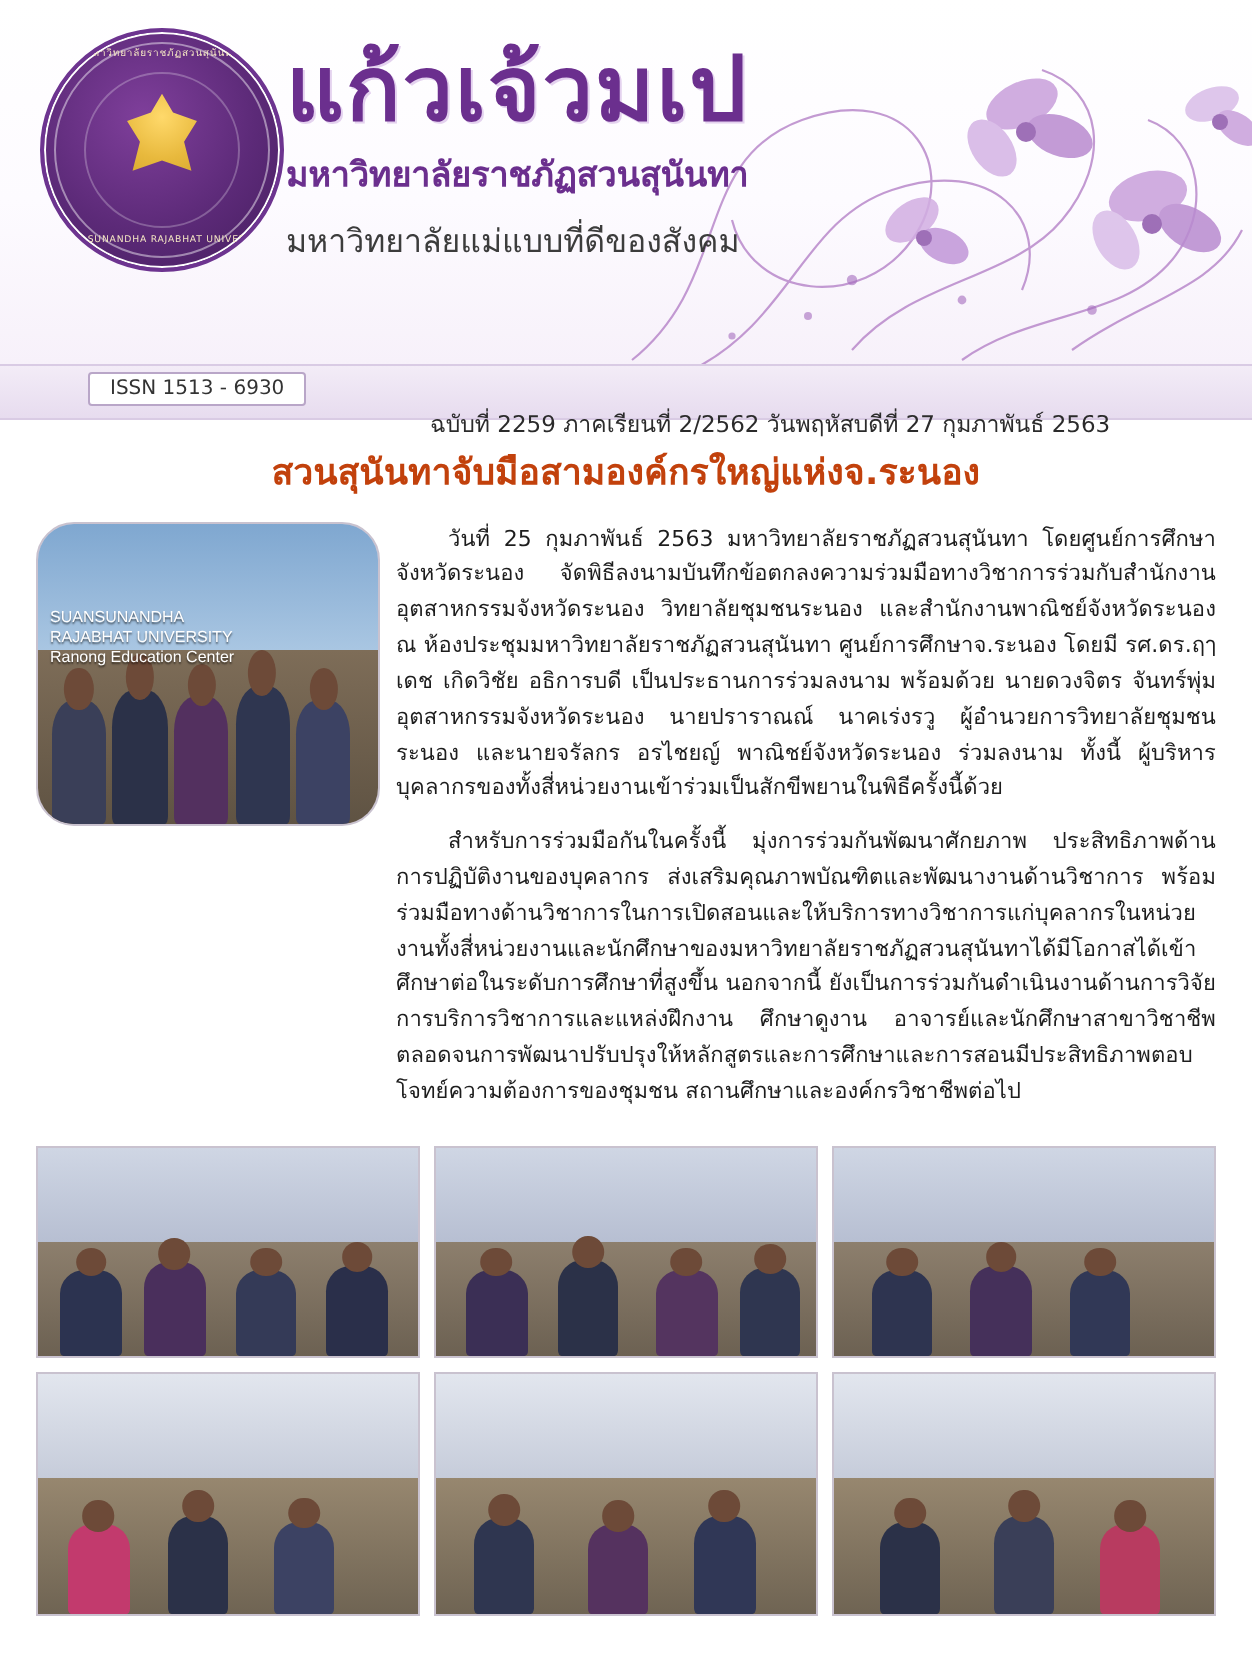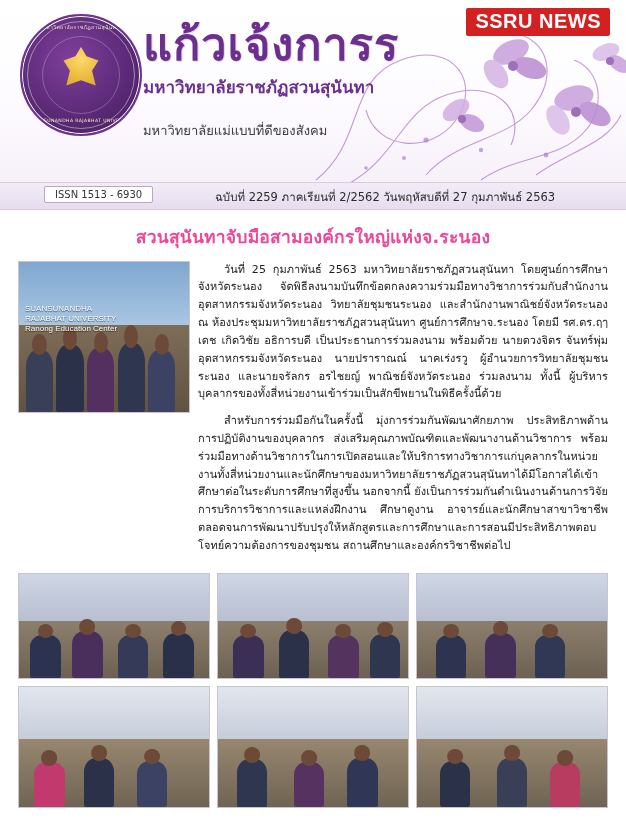--- a/index.html
+++ b/index.html
@@ -100,23 +100,23 @@
     letter-spacing: 1px;
     text-shadow: 1px 1px 0 #e4d2ef;
   }
   .mast-title-sub1 {
     font-size: 17px;
     color: #6b2f8e;
     margin-top: 4px;
     font-weight: bold;
   }
   .mast-title-sub2 {
-    font-size: 13px;
+    font-size: 16px;
     color: #3c3c3c;
-    margin-top: 20px;
+    margin-top: 8px;
   }
 
   .news-brand {
     position: absolute;
     right: 16px;
     top: 8px;
     text-align: right;
     width: 190px;
   }
   .news-brand-line1 {
@@ -156,32 +156,32 @@
     border: 1px solid #b9a6c8;
     background: #ffffff;
     font-size: 10px;
     color: #333;
     padding: 2px 10px;
     border-radius: 2px;
   }
   .issue-line {
     position: absolute;
     left: 215px;
-    top: 5px;
+    top: 20px;
     font-size: 11.5px;
     color: #2b2b2b;
   }
 
   
   .headline-wrap {
     padding: 12px 26px 6px 26px;
     text-align: center;
   }
   .headline {
-    color: #ec4899;
+    color: #c2410c;
     font-size: 17.5px;
     font-weight: bold;
     line-height: 1.75;
     letter-spacing: .2px;
   }
 
   
   .content {
     position: relative;
     padding: 2px 18px 0 18px;
@@ -223,21 +223,21 @@
     content: "";
     position: absolute;
     left: 50%;
     top: -26%;
     transform: translateX(-50%);
     width: 52%;
     height: 34%;
     border-radius: 50%;
     background: #6d4a38;
   }
-  .photo-main { width: 170px; height: 150px; }
+  .photo-main { width: 170px; height: 150px; border-radius: 19px; }
   .photo-main .ph-sky { background: linear-gradient(180deg,#7fa7d0,#a9c6e2); }
   .photo-main .ph-floor { background: linear-gradient(180deg,#7e6d58,#5f5343); }
 
   .article {
     flex: 1;
     font-size: 11px;
     line-height: 1.62;
     color: #1d1d1d;
     text-align: justify;
     letter-spacing: .05px;
@@ -307,27 +307,26 @@
 
     <div class="seal">
       <div class="seal-ring-text"></div>
       <div class="seal-ring-text2"></div>
       <div class="seal-top-text">มหาวิทยาลัยราชภัฏสวนสุนันทา</div>
       <div class="seal-emblem"></div>
       <div class="seal-bottom-text">SUAN SUNANDHA RAJABHAT UNIVERSITY</div>
     </div>
 
     <div class="mast-title">
-      <div class="mast-title-main">แก้วเจ้งการร</div>
+      <div class="mast-title-main">แก้วเจ้วมเป</div>
       <div class="mast-title-sub1">มหาวิทยาลัยราชภัฏสวนสุนันทา</div>
       <div class="mast-title-sub2">มหาวิทยาลัยแม่แบบที่ดีของสังคม</div>
     </div>
 
     <div class="news-brand">
-      <div class="news-brand-logo">SSRU NEWS</div>
     </div>
   </div>
 
   <div class="issnbar">
     <div class="issn-box">ISSN  1513 - 6930</div>
     <div class="issue-line">ฉบับที่ 2259 ภาคเรียนที่ 2/2562 วันพฤหัสบดีที่ 27 กุมภาพันธ์ 2563</div>
   </div>
 
   <div class="headline-wrap">
     <div class="headline">สวนสุนันทาจับมือสามองค์กรใหญ่แห่งจ.ระนอง</div>

